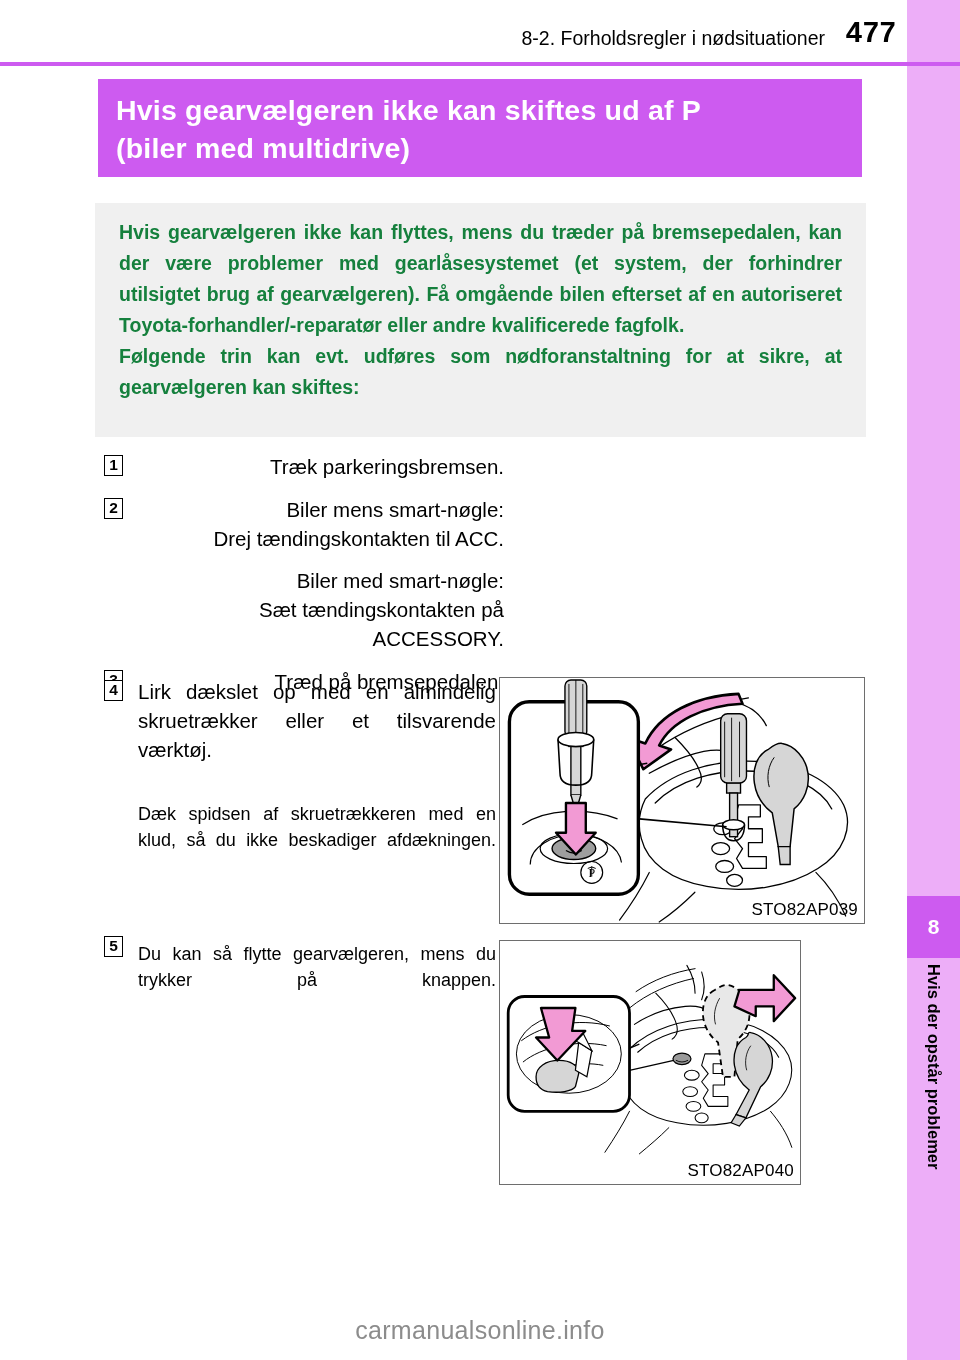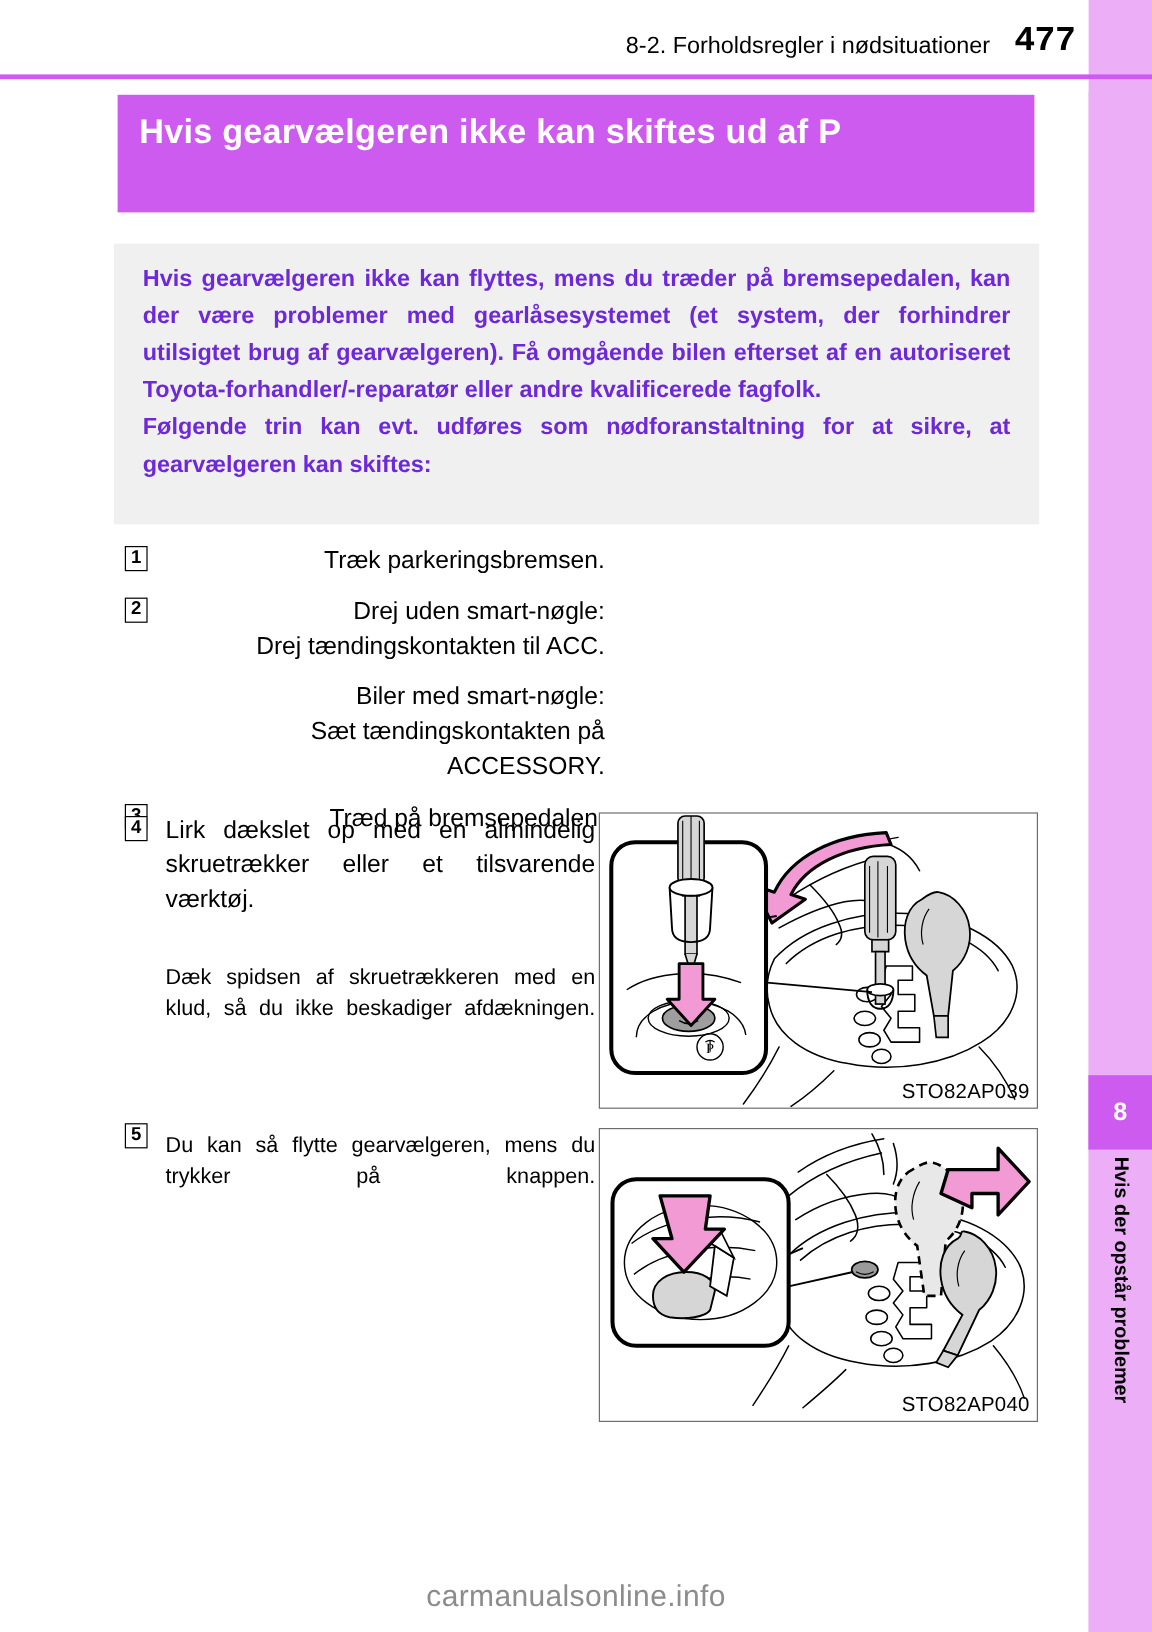--- a/index.html
+++ b/index.html
@@ -123,21 +123,21 @@
     width: 771px;
     height: 234px;
     background: #f0f0f0;
     box-sizing: border-box;
     padding: 14px 24px 0 24px;
   }
   .notice-para {
     font-size: 19.5px;
     font-weight: bold;
     line-height: 31px;
-    color: #6d28d9;
+    color: #15803d;
     text-align: justify;
     margin: 0;
   }
   .notice-para.p2 { margin-top: 0px; }
 
   
   .steps {
     position: absolute;
     left: 104px;
     top: 452px;
@@ -198,21 +198,21 @@
 
   
   .figure {
     position: absolute;
     border: 1.4px solid #6e6e6e;
     box-sizing: border-box;
     background: #ffffff;
     overflow: hidden;
   }
   #figure-1 { left: 499px; top: 677px; width: 366px; height: 247px; }
-  #figure-2 { left: 499px; top: 940px; width: 366px; height: 245px; }
+  #figure-2 { left: 499px; top: 940px; width: 302px; height: 245px; }
   .figure svg { display: block; width: 100%; height: 100%; }
   .fig-caption {
     position: absolute;
     right: 6px;
     bottom: 3px;
     font-size: 17px;
     color: #000000;
     letter-spacing: 0.2px;
   }
 
@@ -240,40 +240,41 @@
 </div>
 
 <div class="page-header">
   <div class="header-breadcrumb">8-2. Forholdsregler i nødsituationer</div>
   <div class="header-pageno">477</div>
 </div>
 <div class="header-rule"></div>
 
 <div class="title-banner">
   <div class="banner-text">Hvis gearvælgeren ikke kan skiftes ud af P</div>
+  <div class="banner-text">(biler med multidrive)</div>
 </div>
 
 <div class="notice-box">
   <p class="notice-para">Hvis gearvælgeren ikke kan flyttes, mens du træder på bremsepedalen, kan der være problemer med gearlåsesystemet (et system, der forhindrer utilsigtet brug af gearvælgeren). Få omgående bilen efterset af en autoriseret Toyota-forhandler/-reparatør eller andre kvalificerede fagfolk.</p>
   <p class="notice-para p2">Følgende trin kan evt. udføres som nødforanstaltning for at sikre, at gearvælgeren kan skiftes:</p>
 </div>
 
 <div class="steps">
 
   <div class="step">
     <div class="step-num">1</div>
     <div class="step-body">
       <p class="step-line">Træk parkeringsbremsen.</p>
     </div>
   </div>
 
   <div class="step">
     <div class="step-num">2</div>
     <div class="step-body">
-      <p class="step-line">Drej uden smart-nøgle:</p>
+      <p class="step-line">Biler mens smart-nøgle:</p>
       <p class="step-line">Drej tændingskontakten til ACC.</p>
       <div class="gap-sm"></div>
       <p class="step-line">Biler med smart-nøgle:</p>
       <p class="step-line">Sæt tændingskontakten på ACCESSORY.</p>
     </div>
   </div>
 
   <div class="step">
     <div class="step-num">3</div>
     <div class="step-body">

